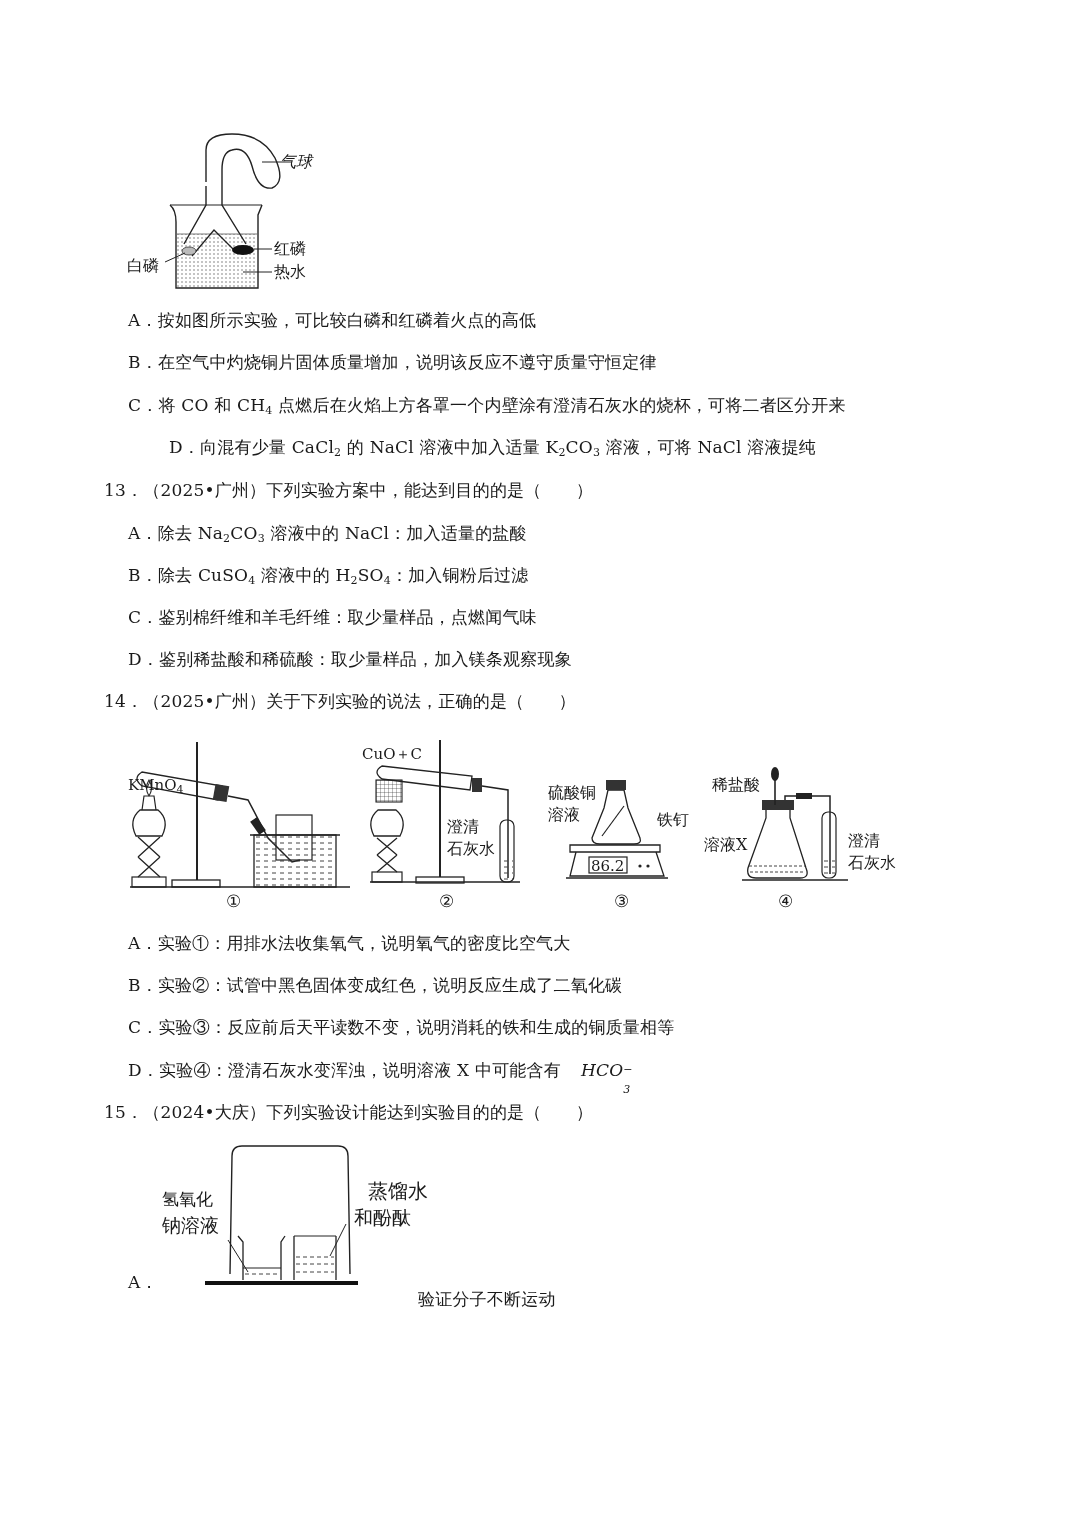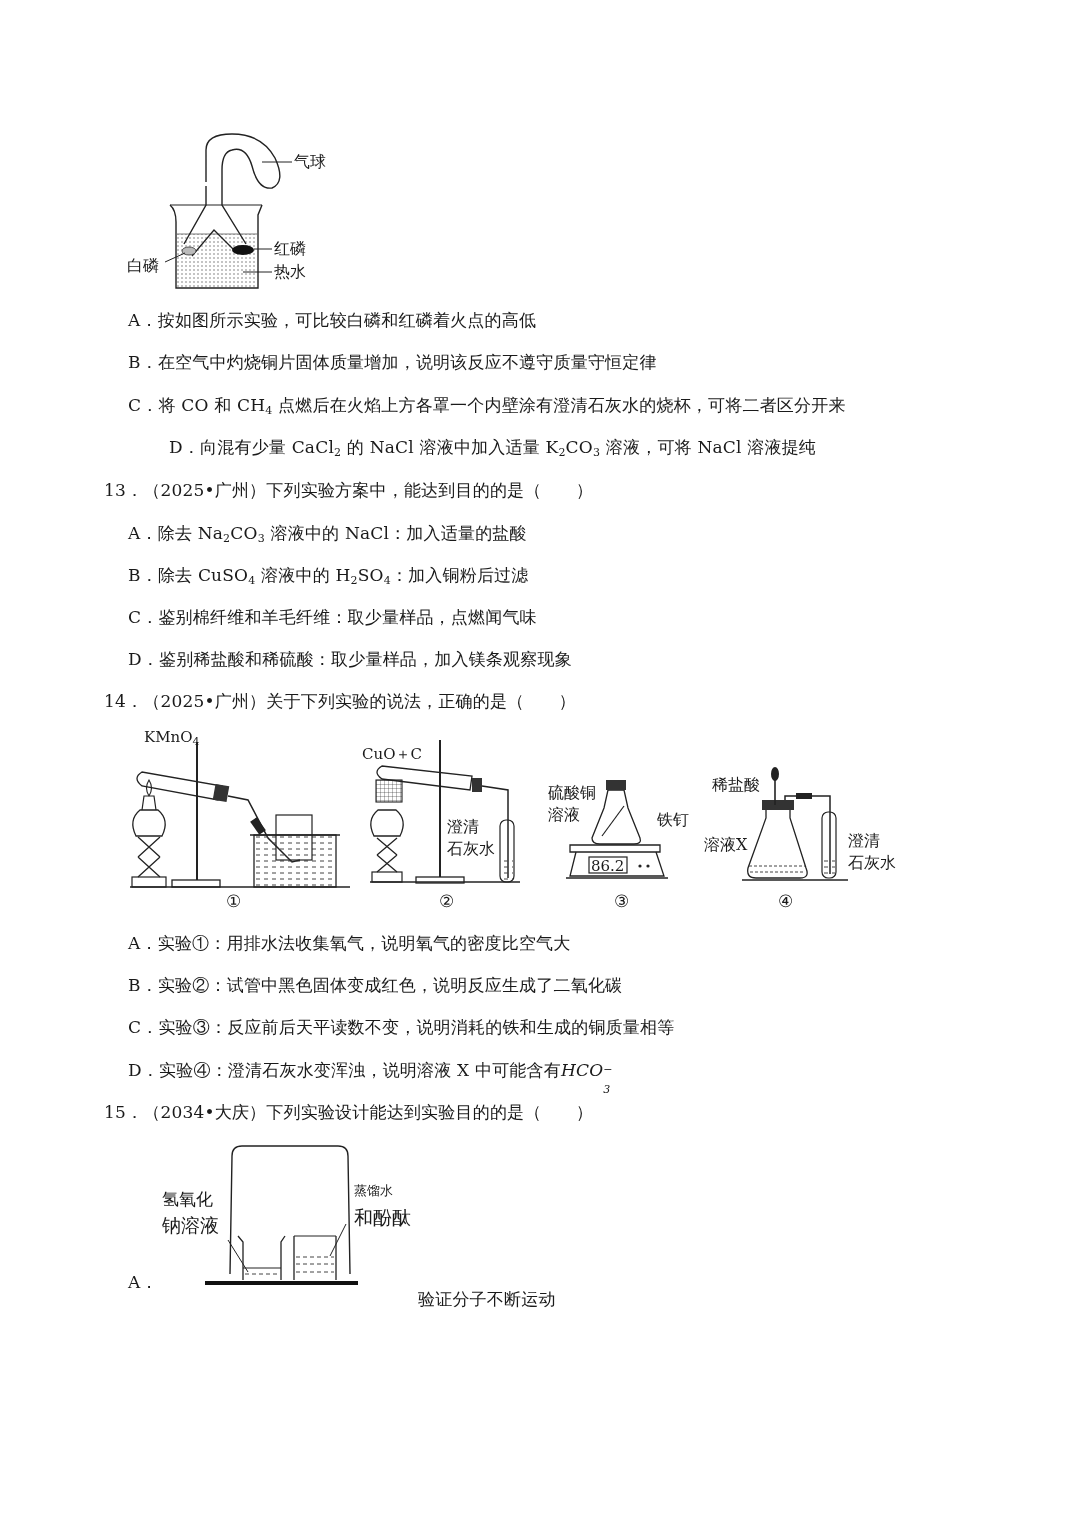--- a/index.html
+++ b/index.html
@@ -6,21 +6,21 @@
   body {
     width: 1080px; height: 1528px; position: relative; overflow: hidden;
     font-family: "DejaVu Serif", "Liberation Serif", serif;
     color: #1a1a1a;
   }
   .line { position: absolute; font-size: 17px; line-height: 22px; white-space: nowrap; letter-spacing: 0.2px; }
   .opt { left: 128px; }
   .q { left: 104px; }
   sub { font-size: 11px; vertical-align: -3px; line-height: 0; }
   sup { font-size: 11px; line-height: 0; }
-  .ital { font-style: italic; font-family: "DejaVu Serif", serif; }
+  .ital { font-style: italic; font-family: "DejaVu Serif", serif; margin-left: 20px; }
   .lbl { position: absolute; font-size: 16px; line-height: 18px; white-space: nowrap; }
   svg { position: absolute; overflow: visible; }
   .num { position: absolute; font-size: 17px; }
 </style>
 </head>
 <body>
 
 <div>
   <svg width="1080" height="300" style="left:0;top:0;">
 
@@ -45,21 +45,21 @@
     <line x1="165" y1="262" x2="185" y2="253" stroke="#222" stroke-width="1"></line>
     <defs>
       <pattern id="dots" width="4" height="4" patternUnits="userSpaceOnUse">
         <circle cx="2" cy="2" r="0.8" fill="#777"></circle>
       </pattern>
       <pattern id="dash" width="8" height="6" patternUnits="userSpaceOnUse">
         <line x1="0" y1="3" x2="4" y2="3" stroke="#444" stroke-width="1"></line>
       </pattern>
     </defs>
   </svg>
-  <span class="lbl" style="left:294px;top:153px;">气球</span>
+  <span class="lbl" style="left:280px;top:153px;font-style:italic;">气球</span>
   <span class="lbl" style="left:274px;top:240px;">红磷</span>
   <span class="lbl" style="left:127px;top:257px;">白磷</span>
   <span class="lbl" style="left:274px;top:263px;">热水</span>
 </div>
 
 <div class="line opt" style="top:309px;">
   <span>A．</span><span>按如图所示实验，可比较白磷和红磷着火点的高低</span>
 </div>
 <div class="line opt" style="top:351px;">
   <span>B．</span><span>在空气中灼烧铜片固体质量增加，说明该反应不遵守质量守恒定律</span>
@@ -152,21 +152,21 @@
       <line x1="750" y1="872" x2="804" y2="872" stroke="#444" stroke-width="1" stroke-dasharray="3,2"></line>
       <line x1="775" y1="780" x2="775" y2="805" stroke="#222" stroke-width="1.6"></line>
       <ellipse cx="775" cy="774" rx="4" ry="7" fill="#222"></ellipse>
       <path d="M785,800 L785,796 L830,796 L830,874" fill="none" stroke="#222" stroke-width="1.5"></path>
       <rect x="796" y="793" width="16" height="6" fill="#222"></rect>
       <rect x="822" y="812" width="14" height="66" rx="6" fill="none" stroke="#222" stroke-width="1.2"></rect>
       <rect x="823" y="858" width="12" height="18" fill="url(#dash)"></rect>
     </g>
   </svg>
 
-  <span class="lbl" style="left:128px;top:728px;font-size:15px;margin-left:16px;"><span>KMnO</span><sub>4</sub></span>
+  <span class="lbl" style="left:128px;top:776px;font-size:15px;"><span>KMnO</span><sub>4</sub></span>
   <span class="num" style="left:226px;top:891px;">①</span>
 
   <span class="lbl" style="left:362px;top:745px;font-size:15px;">CuO＋C</span>
   <span class="lbl" style="left:447px;top:818px;">澄清</span>
   <span class="lbl" style="left:447px;top:840px;">石灰水</span>
   <span class="num" style="left:439px;top:891px;">②</span>
 
   <span class="lbl" style="left:548px;top:784px;">硫酸铜</span>
   <span class="lbl" style="left:548px;top:806px;">溶液</span>
   <span class="lbl" style="left:657px;top:811px;">铁钉</span>
@@ -186,21 +186,21 @@
 <div class="line opt" style="top:974px;">
   <span>B．</span><span>实验②：试管中黑色固体变成红色，说明反应生成了二氧化碳</span>
 </div>
 <div class="line opt" style="top:1016px;">
   <span>C．</span><span>实验③：反应前后天平读数不变，说明消耗的铁和生成的铜质量相等</span>
 </div>
 <div class="line opt" style="top:1059px;">
   <span>D．</span><span>实验④：澄清石灰水变浑浊，说明溶液 X 中可能含有</span><span class="ital"><span>HCO</span><span style="display:inline-block;position:relative;width:8px;"><sup style="position:absolute;top:-6px;left:0;">−</sup><sub style="position:absolute;top:14px;left:0;">3</sub></span></span>
 </div>
 
-<div class="line q" style="top:1101px;">15．（2034•大庆）下列实验设计能达到实验目的的是（　　）</div>
+<div class="line q" style="top:1101px;">15．（2024•大庆）下列实验设计能达到实验目的的是（　　）</div>
 
 <div>
   <span class="line" style="left:128px;top:1271px;">A．</span>
   <svg width="1080" height="1300" style="left:0;top:0;">
     <path d="M230,1274 L232,1156 Q232,1146 242,1146 L338,1146 Q348,1146 348,1156 L350,1274" fill="none" stroke="#222" stroke-width="1.4"></path>
     <line x1="205" y1="1283" x2="358" y2="1283" stroke="#111" stroke-width="4"></line>
 
     <path d="M238,1236 L243,1242 L243,1280 M285,1236 L281,1242 L281,1280" fill="none" stroke="#222" stroke-width="1.3"></path>
     <line x1="243" y1="1268" x2="281" y2="1268" stroke="#222" stroke-width="1"></line>
     <line x1="245" y1="1274" x2="280" y2="1274" stroke="#444" stroke-width="1" stroke-dasharray="4,3"></line>
@@ -209,16 +209,16 @@
     <line x1="294" y1="1236" x2="336" y2="1236" stroke="#222" stroke-width="1"></line>
     <line x1="296" y1="1257" x2="334" y2="1257" stroke="#444" stroke-width="1" stroke-dasharray="4,3"></line>
     <line x1="296" y1="1264" x2="334" y2="1264" stroke="#444" stroke-width="1" stroke-dasharray="4,3"></line>
     <line x1="296" y1="1272" x2="334" y2="1272" stroke="#444" stroke-width="1" stroke-dasharray="4,3"></line>
 
     <line x1="228" y1="1240" x2="248" y2="1272" stroke="#222" stroke-width="1"></line>
     <line x1="346" y1="1224" x2="330" y2="1256" stroke="#222" stroke-width="1"></line>
   </svg>
   <span class="lbl" style="left:162px;top:1190px;font-family:'DejaVu Sans',sans-serif;font-size:17px;">氢氧化</span>
   <span class="lbl" style="left:162px;top:1216px;font-family:'DejaVu Sans',sans-serif;font-size:19px;">钠溶液</span>
-  <span class="lbl" style="left:354px;top:1182px;font-family:'DejaVu Sans',sans-serif;font-size:13px;">蒸馏水</span>
+  <span class="lbl" style="left:368px;top:1182px;font-family:'DejaVu Sans',sans-serif;font-size:20px;">蒸馏水</span>
   <span class="lbl" style="left:354px;top:1208px;font-family:'DejaVu Sans',sans-serif;font-size:19px;">和酚酞</span>
   <span class="line" style="left:418px;top:1270px;margin-top:18px;">验证分子不断运动</span>
 </div>
 
 </body></html>

